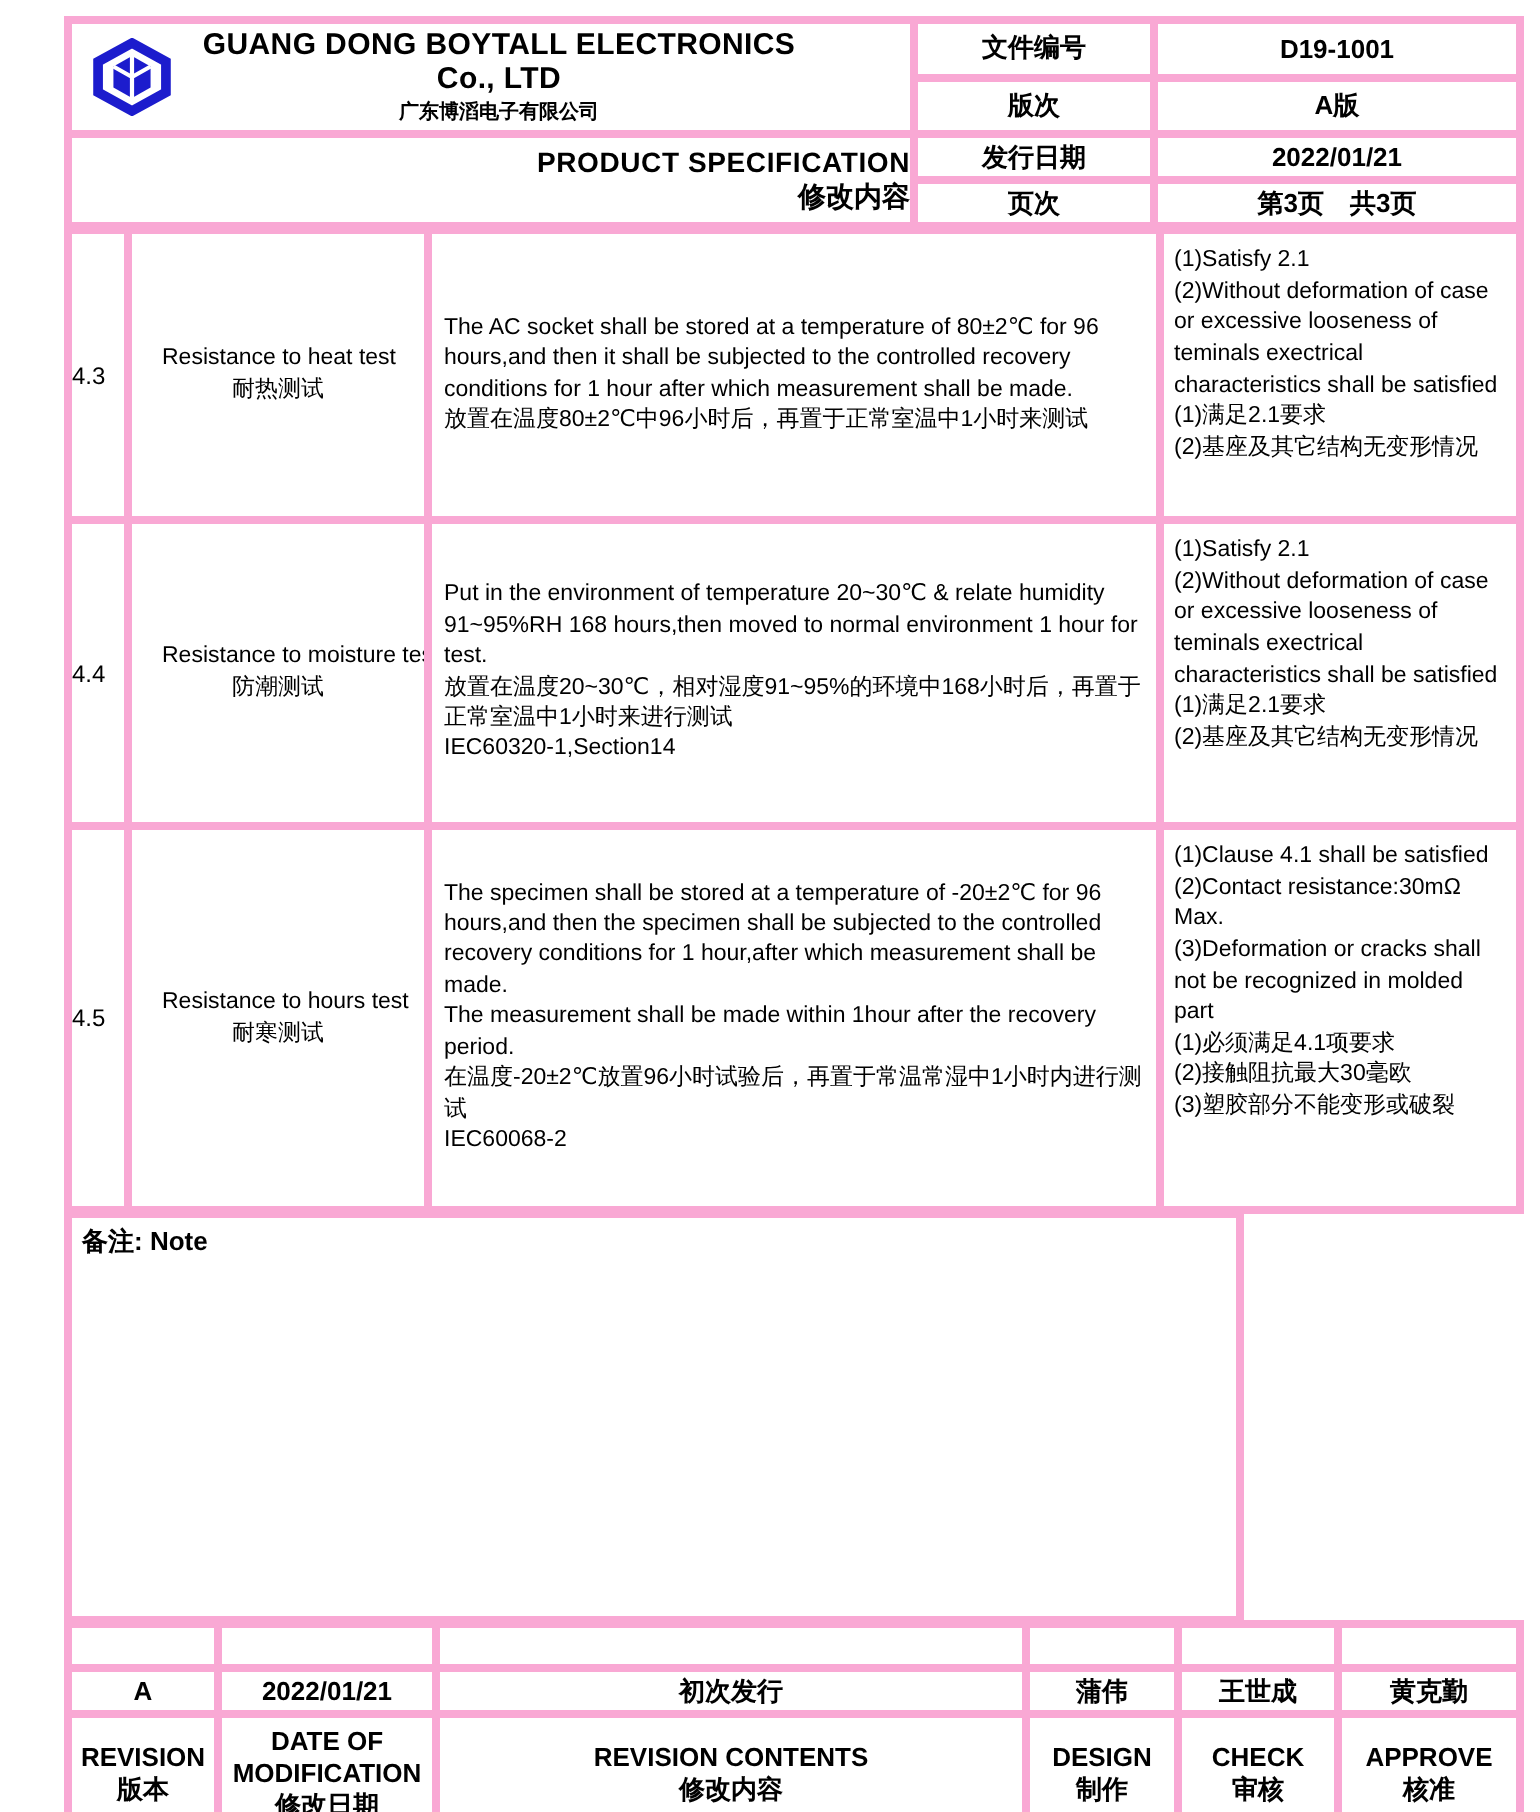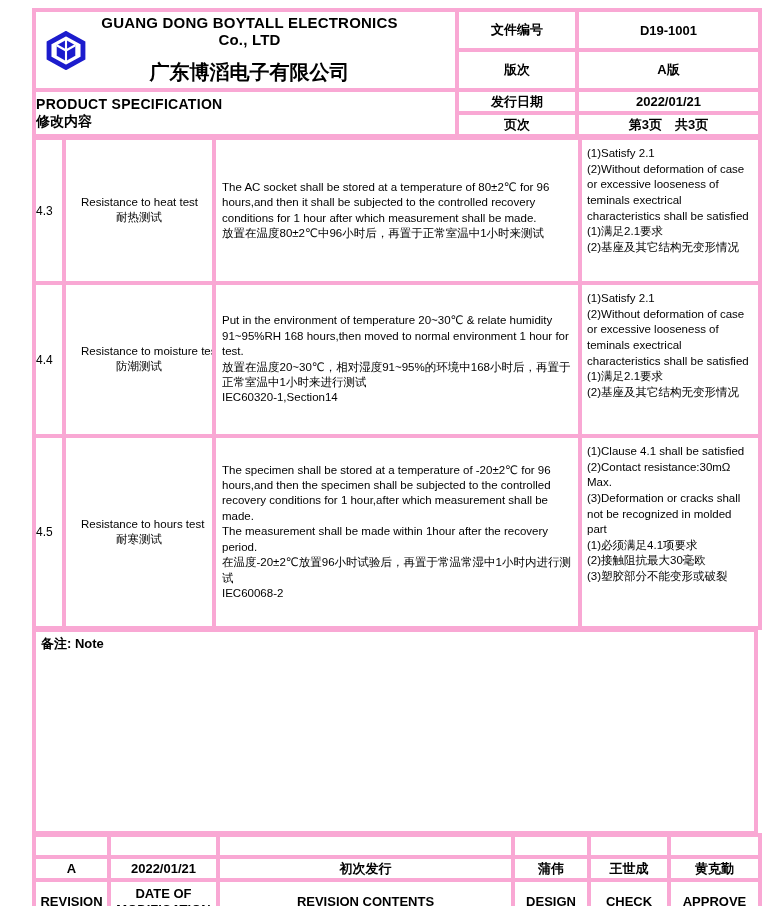--- a/index.html
+++ b/index.html
@@ -3,32 +3,32 @@
 <meta charset="utf-8">
 <style>
   * { margin:0; padding:0; box-sizing:border-box; }
   html,body { background:#ffffff; }
   body {
     width:770px; height:906px; position:relative;
     font-family:"Liberation Sans","DejaVu Sans",sans-serif;
     color:#000;
   }
   .doc { position:absolute; left:32px; top:8px; width:726px; }
-  table { border-collapse:collapse; table-layout:fixed; width:726px; }
+  table { border-collapse:collapse; table-layout:fixed; width:590px; }
   td { border:4px solid #f9a8d4; overflow:hidden; vertical-align:middle; }
   .t-main, .t-note, .t-footer { margin-top:-2px; }
 
   
   .company-cell { padding:2px 6px; }
   .company-flex { display:flex; align-items:center; }
   .logo-box { flex:0 0 48px; display:flex; align-items:center; justify-content:center; }
   .company-text { flex:1; text-align:center; padding-right:40px; }
   .company-en { font-size:15px; font-weight:bold; letter-spacing:0.2px; }
-  .company-cn { font-size:20px; font-weight:bold; margin-top:11px; }
-  .product-cell { text-align:left; }
+  .company-cn { font-size:10px; font-weight:bold; margin-top:1px; }
+  .product-cell { text-align:right; }
   .title-en { font-size:14px; font-weight:bold; letter-spacing:0.3px; }
   .title-cn { font-size:14px; font-weight:bold; margin-top:1px; }
   .meta-label, .meta-value { text-align:center; font-size:13px; font-weight:bold;border-radius:14px; }
 
   
   .c-no { text-align:left; font-size:12px; }
   .c-item { text-align:center; font-size:11.5px; padding:2px 15px; }
   .c-item .en { white-space:nowrap; }
   .c-item .cn { margin-top:2px; }
   .c-content { font-size:11.5px; line-height:1.34; padding:4px 6px; white-space:pre-line; vertical-align:middle; }

